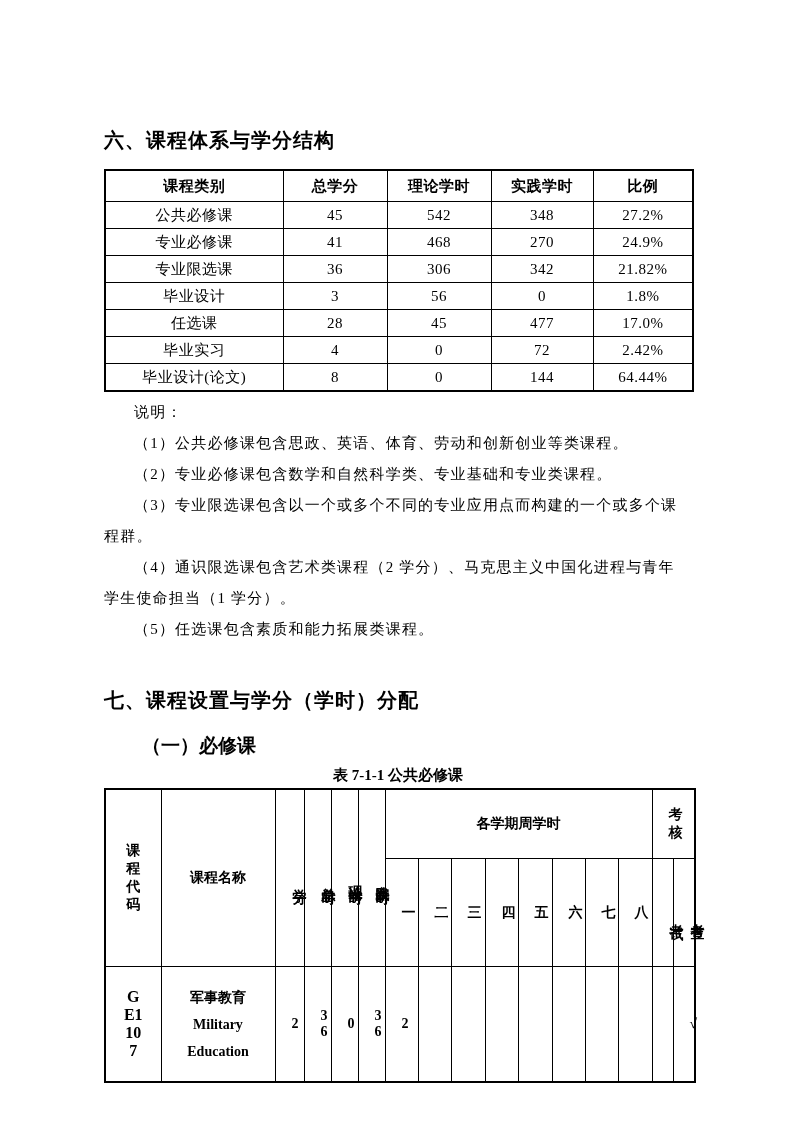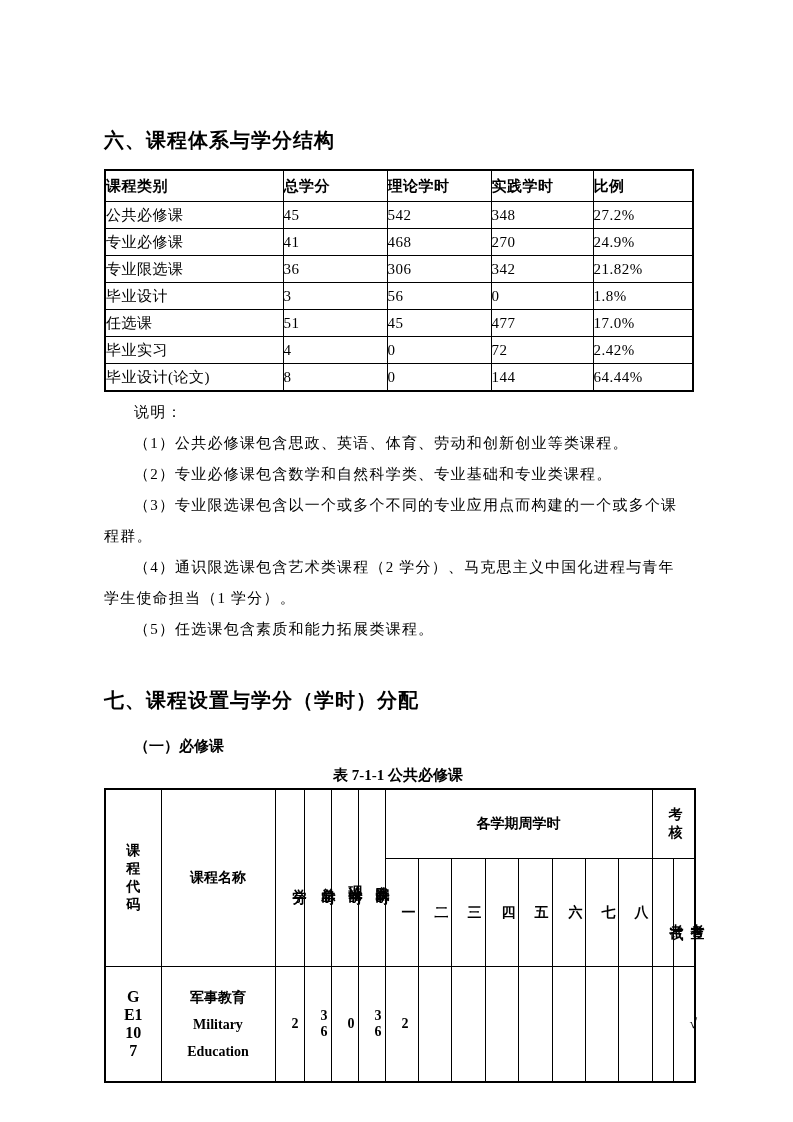--- a/index.html
+++ b/index.html
@@ -24,21 +24,21 @@
 
   
   table.t1 {
     border-collapse:collapse;
     table-layout:fixed;
     width:588px;
     border:2px solid #000;
   }
   .t1 th, .t1 td {
     border:1px solid #000;
-    text-align:left;
+    text-align:center;
     vertical-align:middle;
     padding:0;
     font-size:15px;
     letter-spacing:0.5px;
   }
   .t1 th { height:30px; font-weight:bold; }
   .t1 td { height:26px; font-weight:normal; }
 
   
   .notes {
@@ -48,21 +48,21 @@
     line-height:31px;
     letter-spacing:1.2px;
   }
   .notes p { margin:0; text-indent:2em; }
 
   .sec-heading.h7 { margin:42px 0 0 0; }
 
   .subheading {
     font-family:"Liberation Sans","DejaVu Sans",sans-serif;
     font-weight:bold;
-    font-size:15px;
+    font-size:19px;
     line-height:20px;
     margin:23px 0 0 0;
     text-indent:2em;
   }
   .table-caption {
     width:588px;
     text-align:center;
     font-weight:bold;
     font-size:15px;
     line-height:20px;
@@ -155,21 +155,21 @@
         </tr>
         <tr>
           <td>毕业设计</td>
           <td>3</td>
           <td>56</td>
           <td>0</td>
           <td>1.8%</td>
         </tr>
         <tr>
           <td>任选课</td>
-          <td>51</td>
+          <td>28</td>
           <td>45</td>
           <td>477</td>
           <td>17.0%</td>
         </tr>
         <tr>
           <td>毕业实习</td>
           <td>4</td>
           <td>0</td>
           <td>72</td>
           <td>2.42%</td>

